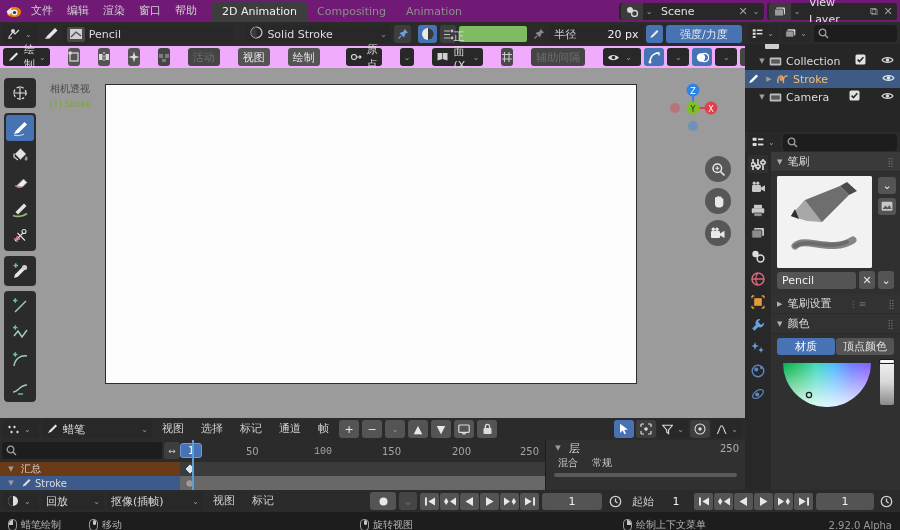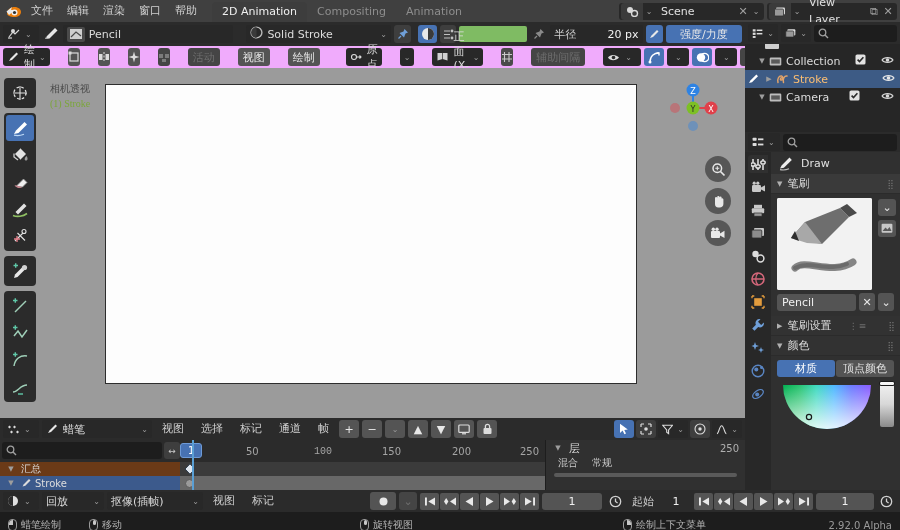--- a/index.html
+++ b/index.html
@@ -8,21 +8,21 @@
     background: #181818;
     font-family: "DejaVu Sans", "Liberation Sans", sans-serif;
     font-size: 11px; color: #e5e5e5;
     -webkit-font-smoothing: antialiased;
   }
   .app { position: relative; width: 900px; height: 530px; }
 
   
   .topbar {
     position:absolute; left:0; top:0; width:900px; height:22px;
-    background:#404040; display:flex; align-items:center; padding-left:4px;
+    background:#701a75; display:flex; align-items:center; padding-left:4px;
   }
   .blender-logo { width:20px; height:18px; display:flex; align-items:center; justify-content:center; }
   .menu-item { padding:0 7px; height:22px; line-height:22px; color:#d0d0d0; font-size:11px; white-space:nowrap; }
   .ws-tabs { display:flex; align-items:flex-end; height:22px; margin-left:8px; }
   .ws-tab {
     height:20px; line-height:20px; padding:0 10px; font-size:11px; color:#8d8d8d;
     border-radius:4px 4px 0 0; white-space:nowrap;
   }
   .ws-tab.active { background:#3d3d3d; color:#f0f0f0; }
   .topbar-right { position:absolute; right:0; top:0; height:22px; display:flex; align-items:center; }
@@ -870,27 +870,20 @@
       </div>
       <div class="ptab">
         <svg width="14" height="14" viewBox="0 0 14 14">
             <ellipse cx="7" cy="7" rx="6" ry="3.3" fill="none" stroke="#5a86c4" stroke-width="1.3" transform="rotate(-35 7 7)"></ellipse>
             <circle cx="6.2" cy="7.6" r="2" fill="#5a86c4"></circle>
           </svg>
       </div>
     </div>
 
     <div class="props-body">
-      <div style="height:22px;display:flex;align-items:center;gap:7px;padding-left:6px;">
-        <svg width="17" height="15" viewBox="0 0 17 15">
-          <path d="M3 12.5 L4.6 9.5 L12.5 1.6 L14.8 3.9 L6.9 11.8 Z" fill="#ececec"></path>
-          <path d="M3 13.6 C6 14.2 9.5 13.8 12 12.8" stroke="#bdbdbd" stroke-width="1.1" fill="none"></path>
-        </svg>
-        <span style="font-size:11px;color:#e0e0e0;">Draw</span>
-      </div>
 
       <div class="panel-hdr">
         <span style="font-size:7px;color:#b0b0b0;">▼</span>
         <span>笔刷</span>
         <span class="dots">⣿</span>
       </div>
 
       <div style="display:flex;">
         <div class="brush-prev">
           <svg width="95" height="92" viewBox="0 0 95 92">

